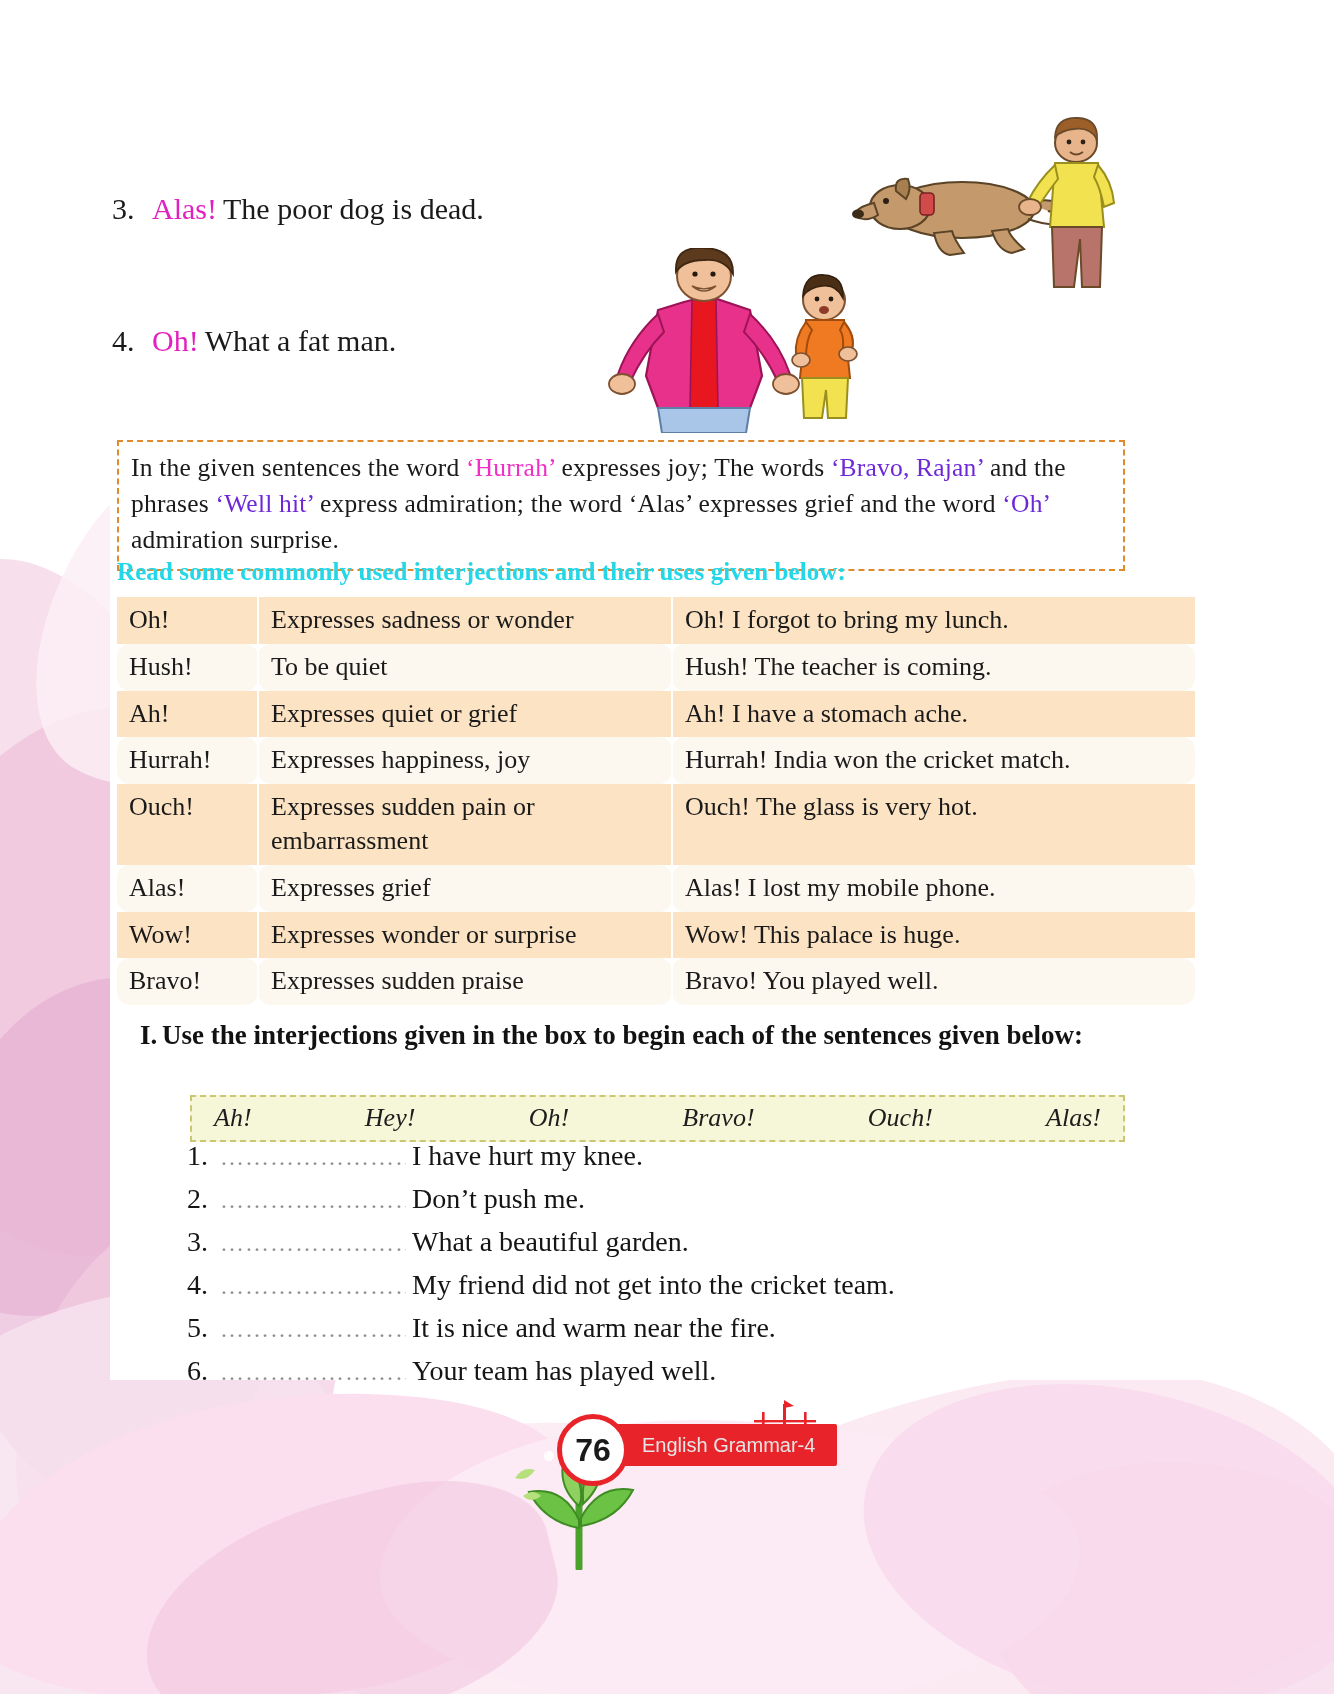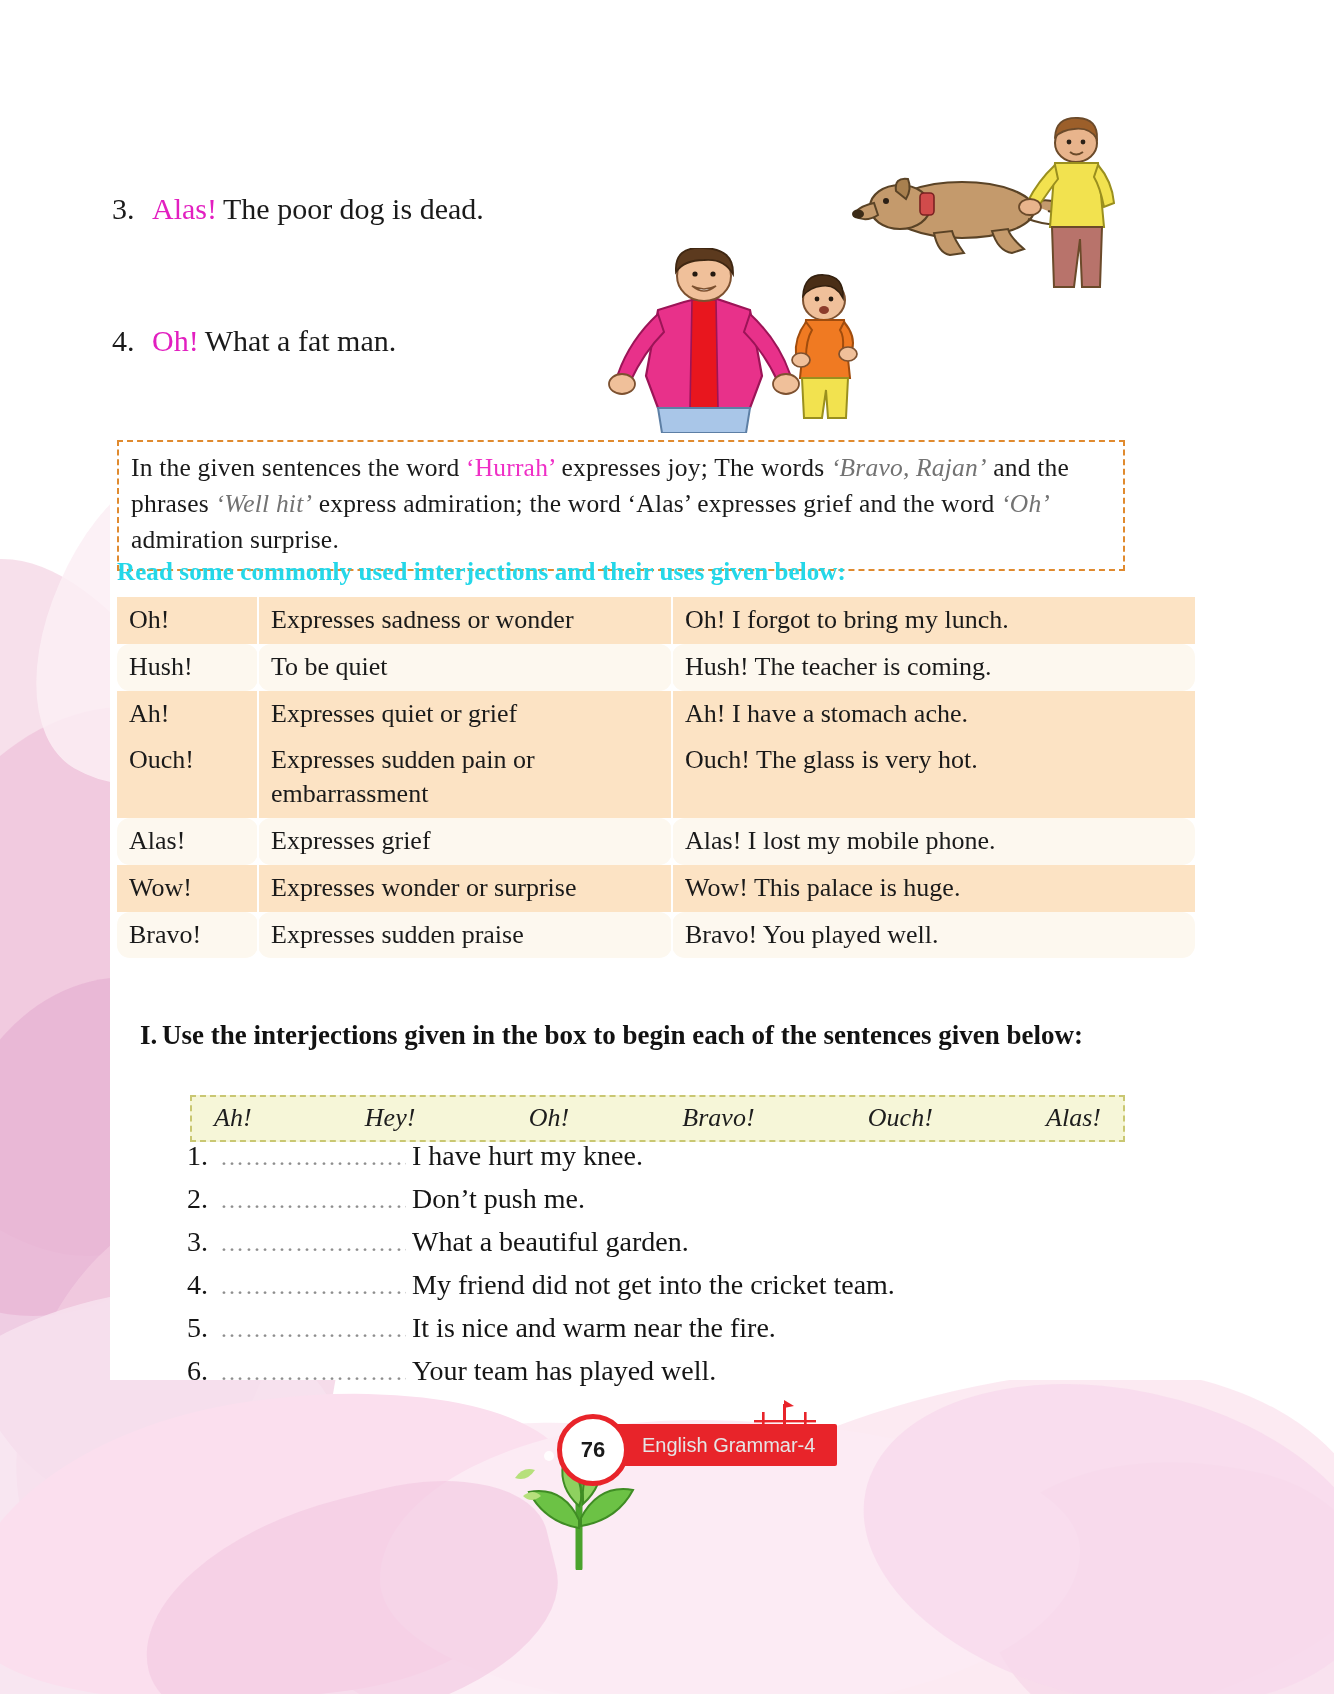--- a/index.html
+++ b/index.html
@@ -69,21 +69,21 @@
     width: 1008px;
     padding: 8px 10px 10px 12px;
     border: 2px dashed #e08a2e;
     box-sizing: border-box;
     font-size: 25.5px;
     line-height: 1.42;
     color: #1a1a1a;
     letter-spacing: .2px;
   }
   .pink { color: #ef2fc6; }
-  .pink-i { color: #737373; font-style: italic; }
+  .pink-i { color: #6d28d9; }
 
   
   .cyan-heading {
     position: absolute;
     left: 5px;
     top: 558px;
     width: 1010px;
     font-size: 25px;
     font-weight: bold;
     color: #24d7e8;
@@ -192,21 +192,21 @@
     width: 62px;
     height: 62px;
     border-radius: 50%;
     border: 5px solid #e8242a;
     background: #ffffff;
     display: flex;
     align-items: center;
     justify-content: center;
     font-family: "Liberation Sans", sans-serif;
     font-weight: bold;
-    font-size: 22px;
+    font-size: 32px;
     color: #1a1a1a;
     z-index: 5;
   }
   .footer-ribbon {
     position: absolute;
     left: 600px;
     top: 44px;
     height: 42px;
     padding: 0 22px 0 42px;
     background: #e8242a;
@@ -337,20 +337,25 @@
         <tr class="even">
           <td class="c1">Hush!</td>
           <td class="c2">To be quiet</td>
           <td class="c3">Hush! The teacher is coming.</td>
         </tr>
         <tr class="odd">
           <td class="c1">Ah!</td>
           <td class="c2">Expresses quiet or grief</td>
           <td class="c3">Ah! I have a stomach ache.</td>
         </tr>
+        <tr class="even">
+          <td class="c1">Hurrah!</td>
+          <td class="c2">Expresses happiness, joy</td>
+          <td class="c3">Hurrah! India won the cricket match.</td>
+        </tr>
         <tr class="odd">
           <td class="c1">Ouch!</td>
           <td class="c2">Expresses sudden pain or embarrassment</td>
           <td class="c3">Ouch! The glass is very hot.</td>
         </tr>
         <tr class="even">
           <td class="c1">Alas!</td>
           <td class="c2">Expresses grief</td>
           <td class="c3">Alas! I lost my mobile phone.</td>
         </tr>

